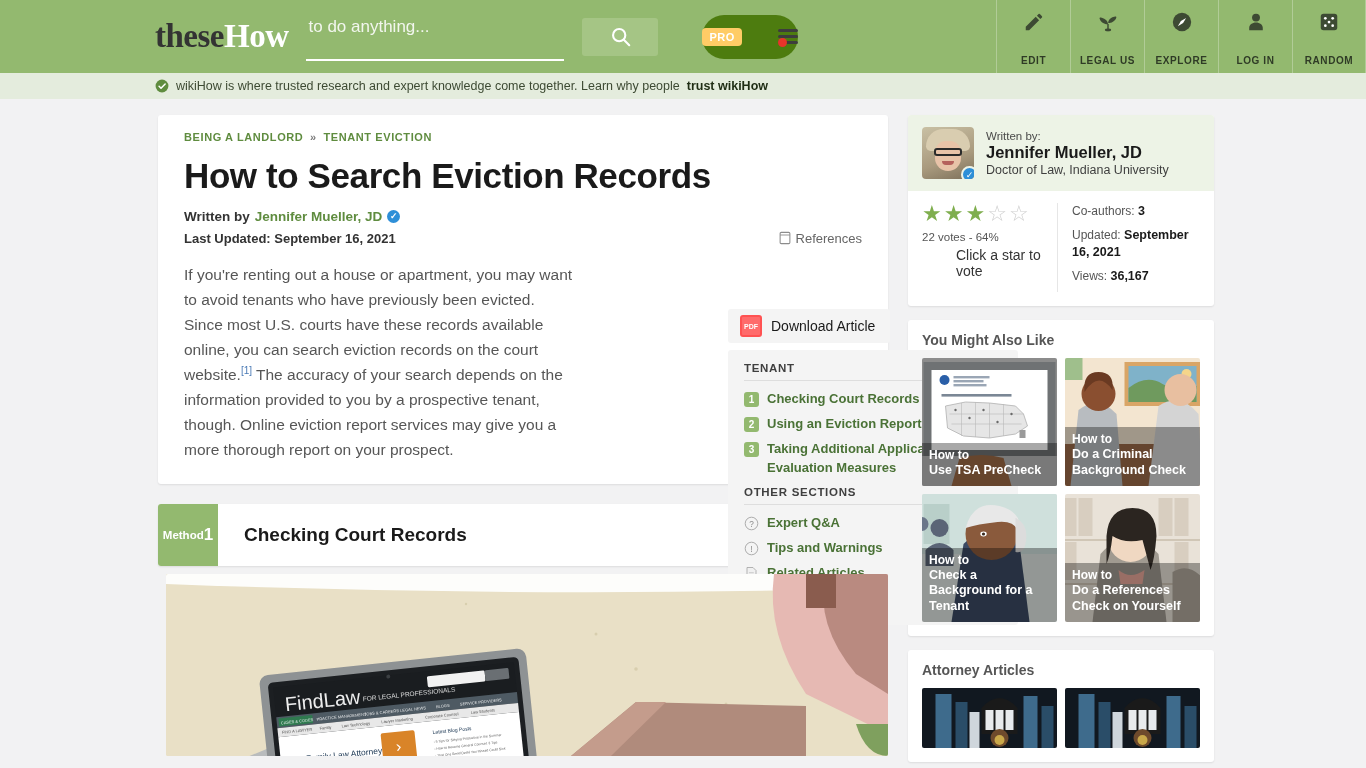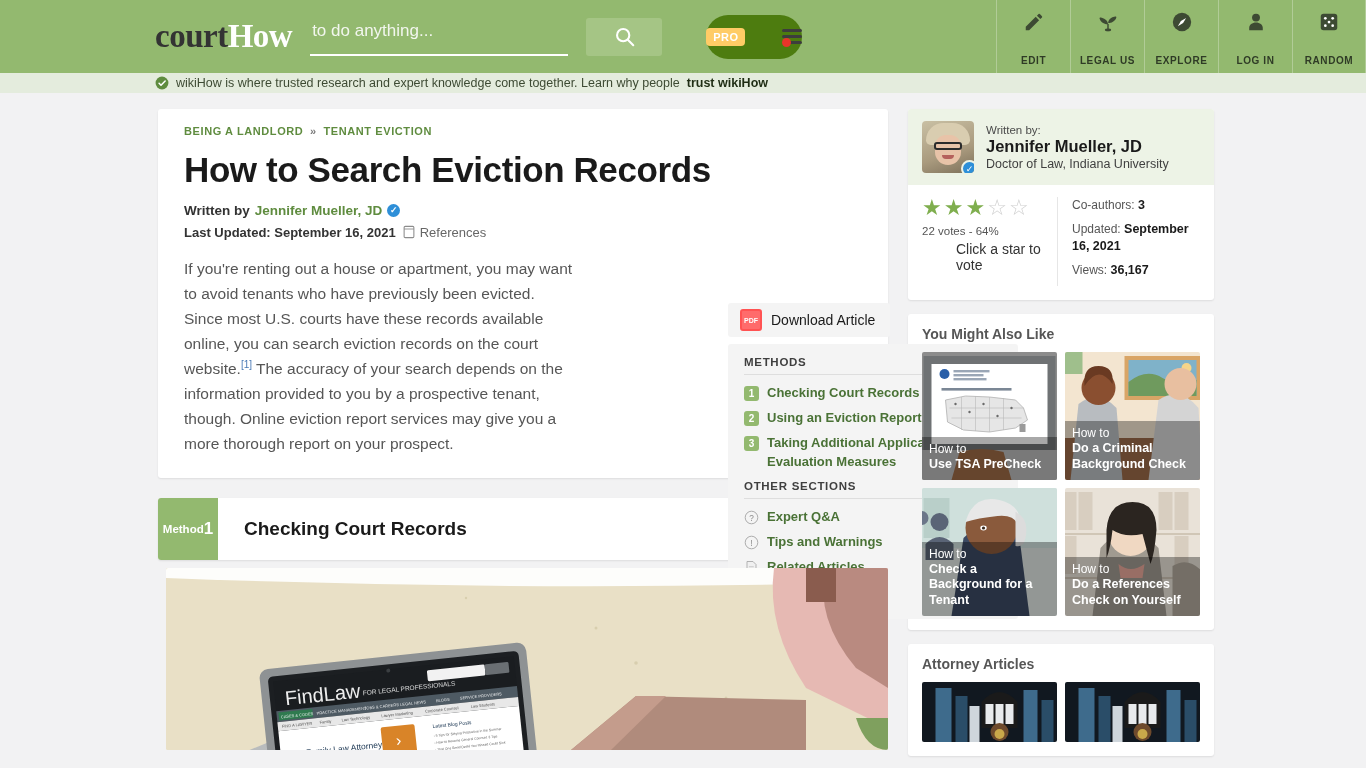--- a/index.html
+++ b/index.html
@@ -34,21 +34,21 @@
     position: relative;
   }
   .search-input {
     width: 258px;
     background: transparent;
     border: none;
     border-bottom: 2px solid #ffffff;
     color: #ffffff;
     font-size: 17px;
     font-family: "Liberation Sans", sans-serif;
-    padding: 4px 2px 13px 2px;
+    padding: 4px 2px 22px 2px;
     outline: none;
   }
   .search-input::placeholder { color: #f2f6ee; opacity: 1; }
   .search-btn {
     width: 76px; height: 38px;
     margin-left: 18px;
     background: #a5c585;
     border: none;
     border-radius: 3px;
     cursor: pointer;
@@ -114,21 +114,21 @@
   .nav-item .label {
     font-size: 10px;
     font-weight: bold;
     color: #2f3b26;
     letter-spacing: 0.6px;
   }
   .nav-item svg { display: block; }
 
   
   .trust-bar {
-    height: 20px;
+    height: 26px;
     background: #e4ecdd;
     display: flex;
     align-items: center;
     padding-left: 155px;
     font-size: 12.5px;
     color: #3d4a33;
     gap: 7px;
   }
   .trust-bar b { color: #1f2d14; }
 
@@ -182,20 +182,21 @@
     color: #fff; font-size: 9px; line-height: 1;
   }
   .updated-row {
     margin-top: 7px;
     font-size: 13px;
     font-weight: bold;
     color: #333;
     display: flex;
     align-items: center;
     gap: 7px;
+    justify-content: space-between;
   }
   .refs-link { color: #666; font-weight: normal; cursor: pointer; display: flex; align-items: center; gap: 5px; }
 
   .intro {
     margin-top: 16px;
     width: 390px;
     font-size: 15.5px;
     line-height: 1.62;
     color: #565656;
   }
@@ -340,30 +341,30 @@
     position: relative; height: 128px; border-radius: 2px;
     overflow: hidden; cursor: pointer;
   }
   .thumb .cap {
     position: absolute; left: 0; right: 0; bottom: 0;
     background: rgba(0,0,0,0.34);
     color: #ffffff; font-weight: bold;
     font-size: 12.5px; line-height: 1.25;
     padding: 5px 7px 7px 7px;
   }
-  .thumb .cap .small { font-weight: normal; font-size: 12px; display: block; }
+  .thumb .cap .small { font-weight: bold; font-size: 12px; display: block; }
   .feat-grid { display: grid; grid-template-columns: 1fr 1fr; gap: 8px; }
   .feat { height: 60px; border-radius: 2px; overflow: hidden; cursor: pointer; position: relative; }
 </style>
 </head>
 <body>
 
 <div class="header">
   <div class="logo">
-    <span class="wiki">court</span><span class="how">How</span>
+    <span class="wiki">these</span><span class="how">How</span>
   </div>
 
   <div class="search-wrap">
     <input class="search-input" type="text" placeholder="to do anything..." style="">
   </div>
 
   <button class="search-btn">
     <svg width="21" height="21" viewBox="0 0 24 24" fill="none" stroke="#ffffff" stroke-width="2.4">
       <circle cx="10.5" cy="10.5" r="7"></circle>
       <line x1="15.8" y1="15.8" x2="22" y2="22" stroke-linecap="round"></line>
@@ -470,21 +471,21 @@
       </div>
 
       <p class="intro"><span>If you're renting out a house or apartment, you may want to avoid tenants who have previously been evicted. Since most U.S. courts have these records available online, you can search eviction records on the court website.</span><sup>[1]</sup><span> The accuracy of your search depends on the information provided to you by a prospective tenant, though. Online eviction report services may give you a more thorough report on your prospect.</span></p>
 
       <button class="download-btn">
         <span class="pdf-ico">PDF</span>
         <span>Download Article</span>
       </button>
 
       <div class="methods-box">
-        <div class="mb-head">METHODS</div>
+        <div class="mb-head">TENANT</div>
 
         <div class="m-row">
           <span class="m-num">1</span>
           <span class="m-label">Checking Court Records</span>
         </div>
         <div class="m-row">
           <span class="m-num">2</span>
           <span class="m-label">Using an Eviction Report Service</span>
         </div>
         <div class="m-row">

